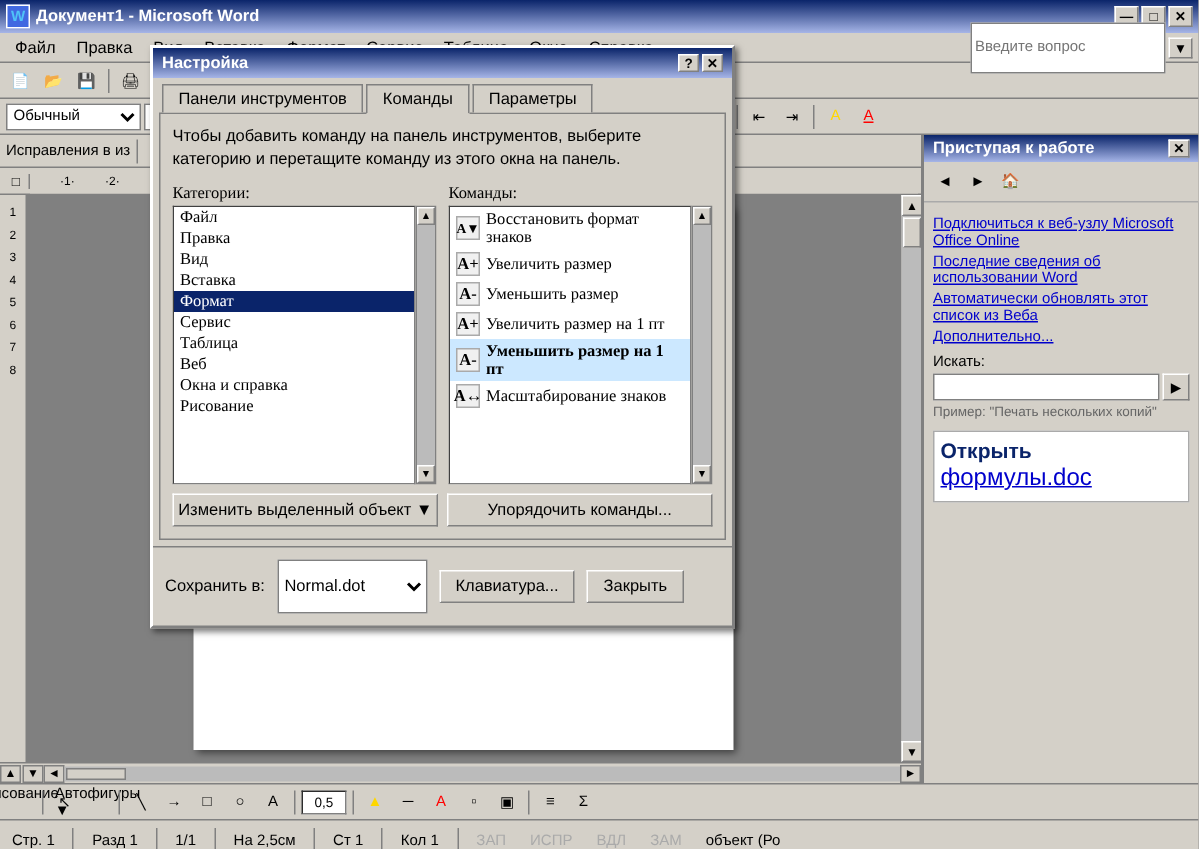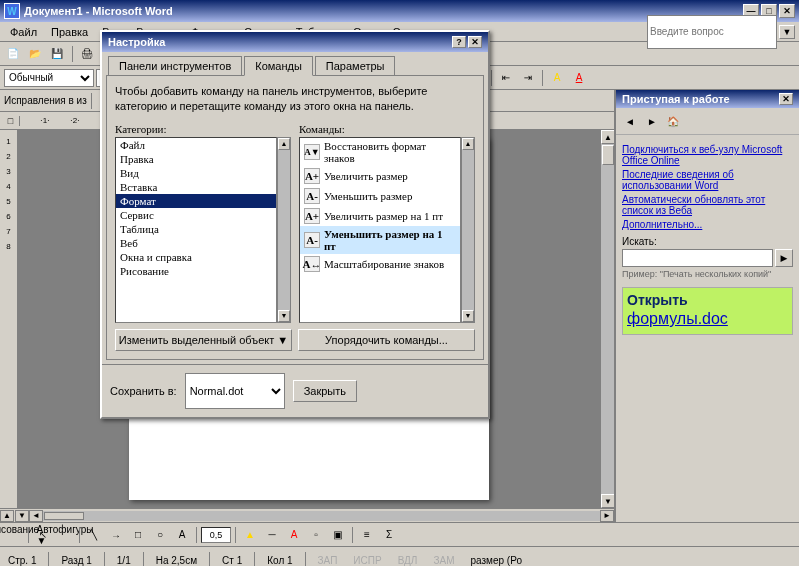--- a/index.html
+++ b/index.html
@@ -626,21 +626,21 @@
 
       <div style="margin-top:6px;">
         <div class="search-label">Искать:</div>
         <div style="display:flex; gap:2px;">
           <input type="text" style="flex: 1 1 0%; height: 18px; border: 1px solid rgb(128, 128, 128); font-size: 10px;">
           <div style="width:18px; height:18px; background:#d4d0c8; border:1px solid #808080; border-top-color:white; border-left-color:white; display:flex; align-items:center; justify-content:center; font-size:9px; cursor:pointer;">▶</div>
         </div>
         <div style="font-size:9px; color:#666; margin-top:2px;">Пример: "Печать нескольких копий"</div>
       </div>
 
-      <div style="margin-top:8px; border:1px solid #aaa; background:#bef264; padding:4px;">
+      <div style="margin-top:8px; border:1px solid #aaa; background:#ffffff; padding:4px;">
         <div style="font-size:14px; font-weight:bold; color:#0a246a; cursor:pointer;">Открыть</div>
         <a class="open-file-link">формулы.doc</a>
       </div>
     </div>
   </div>
 </div>
 
 <div class="drawing-bar">
   <div class="toolbar-btn">
     <span>Рисование ▼</span>
@@ -677,21 +677,21 @@
   <span class="status-item">На 2,5см</span>
   <div class="status-sep"></div>
   <span class="status-item">Ст 1</span>
   <div class="status-sep"></div>
   <span class="status-item">Кол 1</span>
   <div class="status-sep"></div>
   <span class="status-item" style="color:#aaa;">ЗАП</span>
   <span class="status-item" style="color:#aaa;">ИСПР</span>
   <span class="status-item" style="color:#aaa;">ВДЛ</span>
   <span class="status-item" style="color:#aaa;">ЗАМ</span>
-  <span class="status-item">размер (Ро</span>
+  <span class="status-item">объект (Ро</span>
 </div>
 
 <div class="dialog-overlay">
   <div class="dialog">
 
     <div class="dialog-title">
       <span>Настройка</span>
       <div class="dialog-title-btns">
         <div class="dialog-title-btn">?</div>
         <div class="dialog-title-btn">✕</div>
@@ -777,16 +777,17 @@
         <button class="modify-btn">Изменить выделенный объект ▼</button>
         <button class="organize-btn">Упорядочить команды...</button>
       </div>
     </div>
 
     <div class="dialog-footer">
       <span class="footer-label">Сохранить в:</span>
       <select class="save-select">
         <option>Normal.dot</option>
       </select>
+      <button class="footer-btn">Клавиатура...</button>
       <button class="footer-close-btn">Закрыть</button>
     </div>
   </div>
 </div>
 
 </body></html>

